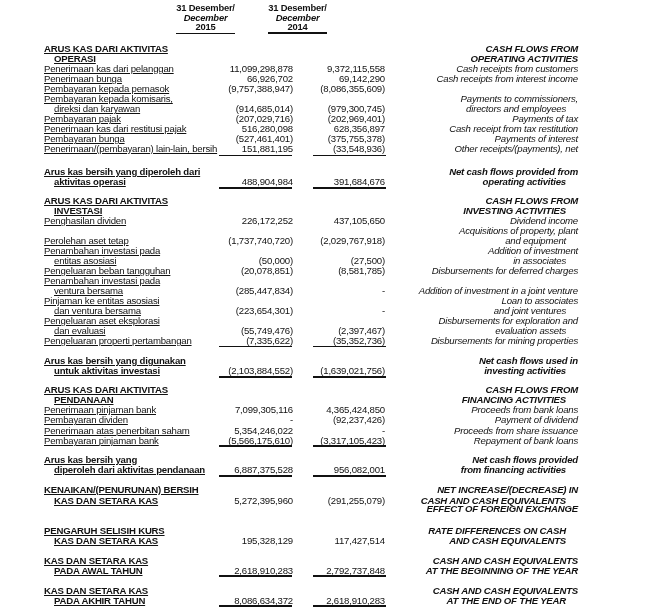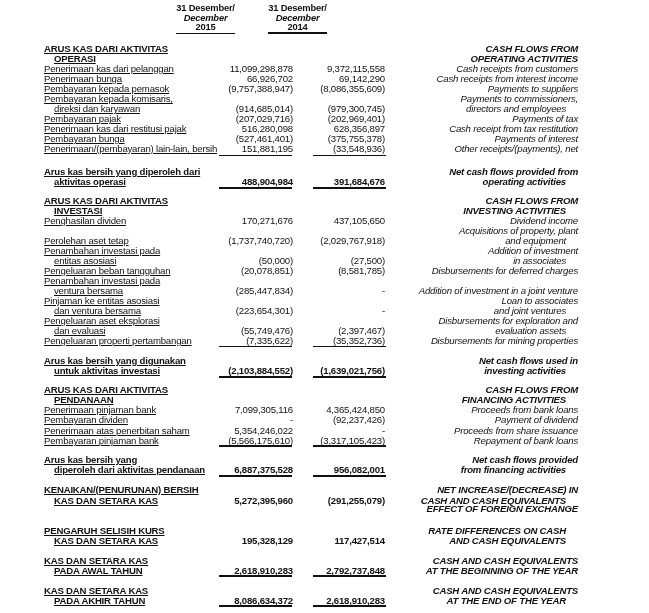--- a/index.html
+++ b/index.html
@@ -14,21 +14,21 @@
   .hdr.h2 { left: 268px; width: 59px; }
   .hdr.h1 .line { position:absolute; left:0; width:59px; bottom:-2px; height:1px; background:#111; }
   .hdr.h2 .line { position:absolute; left:0; width:59px; bottom:-2px; height:2px; background:#111; }
 
   .row { position: absolute; left: 0; width: 649px; height: 10px; line-height: 10px; }
   .lbl { position: absolute; left: 44px; white-space: nowrap; text-decoration: underline; }
   .lbl.ind { left: 54px; }
   .lbl.b { font-weight: bold; }
   .v1 { position: absolute; right: 356px; text-align: right; white-space: nowrap; }
   .v2 { position: absolute; right: 264px; text-align: center; white-space: nowrap; }
-  .v1.b, .v2.b { font-weight: bold; }
+  .v1.b, .v2.b { font-weight: normal; }
   .en { position: absolute; right: 391px; }
   .eng { position: absolute; right: 392px; text-align: right; white-space: nowrap; font-style: italic; right: unset; left: 0; width: 578px; }
   .eng.b { font-weight: bold; }
   .eng.ind { width: 566px; }
 
   .u1 { position: absolute; left: 219px; width: 73px; height: 1px; background:#111; }
   .u2 { position: absolute; left: 313px; width: 73px; height: 1px; background:#111; }
   .uu1 { position: absolute; left: 219px; width: 73px; height: 2px; background:#111; }
   .uu2 { position: absolute; left: 313px; width: 73px; height: 2px; background:#111; }
 </style>
@@ -67,21 +67,20 @@
   <div class="row" style="top:74px">
       <span class="lbl">Penerimaan bunga</span>
       <span class="v1">66,926,702</span>
       <span class="v2">69,142,290</span>
       <span class="eng">Cash receipts from interest income</span>
     </div>
   <div class="row" style="top:84px">
       <span class="lbl">Pembayaran kepada pemasok</span>
       <span class="v1">(9,757,388,947)</span>
       <span class="v2">(8,086,355,609)</span>
-      <span class="eng">Payments to suppliers</span>
     </div>
   <div class="row" style="top:94px">
       <span class="lbl">Pembayaran kepada komisaris,</span>
       <span class="eng">Payments to commissioners,</span>
     </div>
   <div class="row" style="top:104px">
       <span class="lbl ind">direksi dan karyawan</span>
       <span class="v1">(914,685,014)</span>
       <span class="v2">(979,300,745)</span>
       <span class="eng ind">directors and employees</span>
@@ -132,21 +131,21 @@
       <span class="lbl b">ARUS KAS DARI AKTIVITAS</span>
       <span class="eng b">CASH FLOWS FROM</span>
     </div>
   <div class="row" style="top:206px">
       <span class="lbl ind b">INVESTASI</span>
       <span class="eng ind b">INVESTING ACTIVITIES</span>
     </div>
 
   <div class="row" style="top:216px">
       <span class="lbl">Penghasilan dividen</span>
-      <span class="v1">170,271,676</span>
+      <span class="v1">226,172,252</span>
       <span class="v2">437,105,650</span>
       <span class="eng">Dividend income</span>
     </div>
   <div class="row" style="top:226px">
       <span class="eng">Acquisitions of property, plant</span>
     </div>
   <div class="row" style="top:236px">
       <span class="lbl">Perolehan aset tetap</span>
       <span class="v1">(1,737,740,720)</span>
       <span class="v2">(2,029,767,918)</span>

